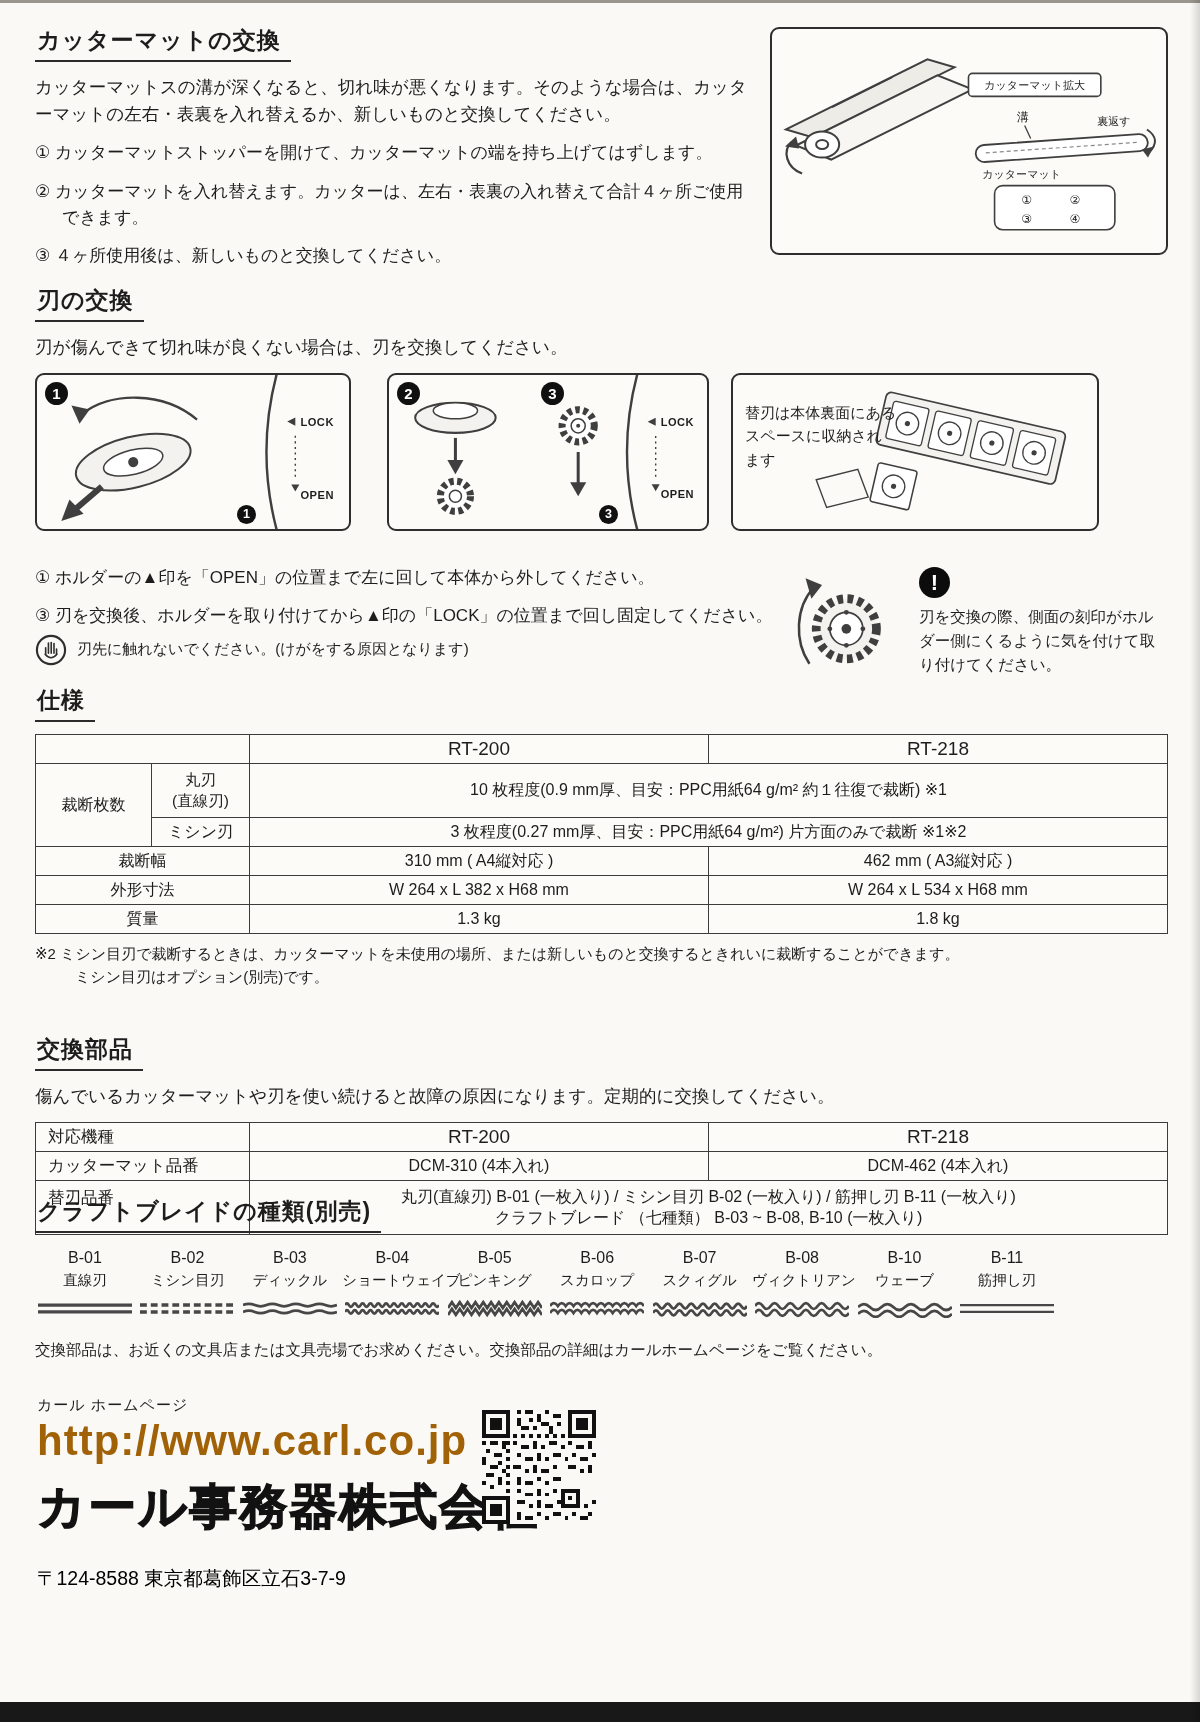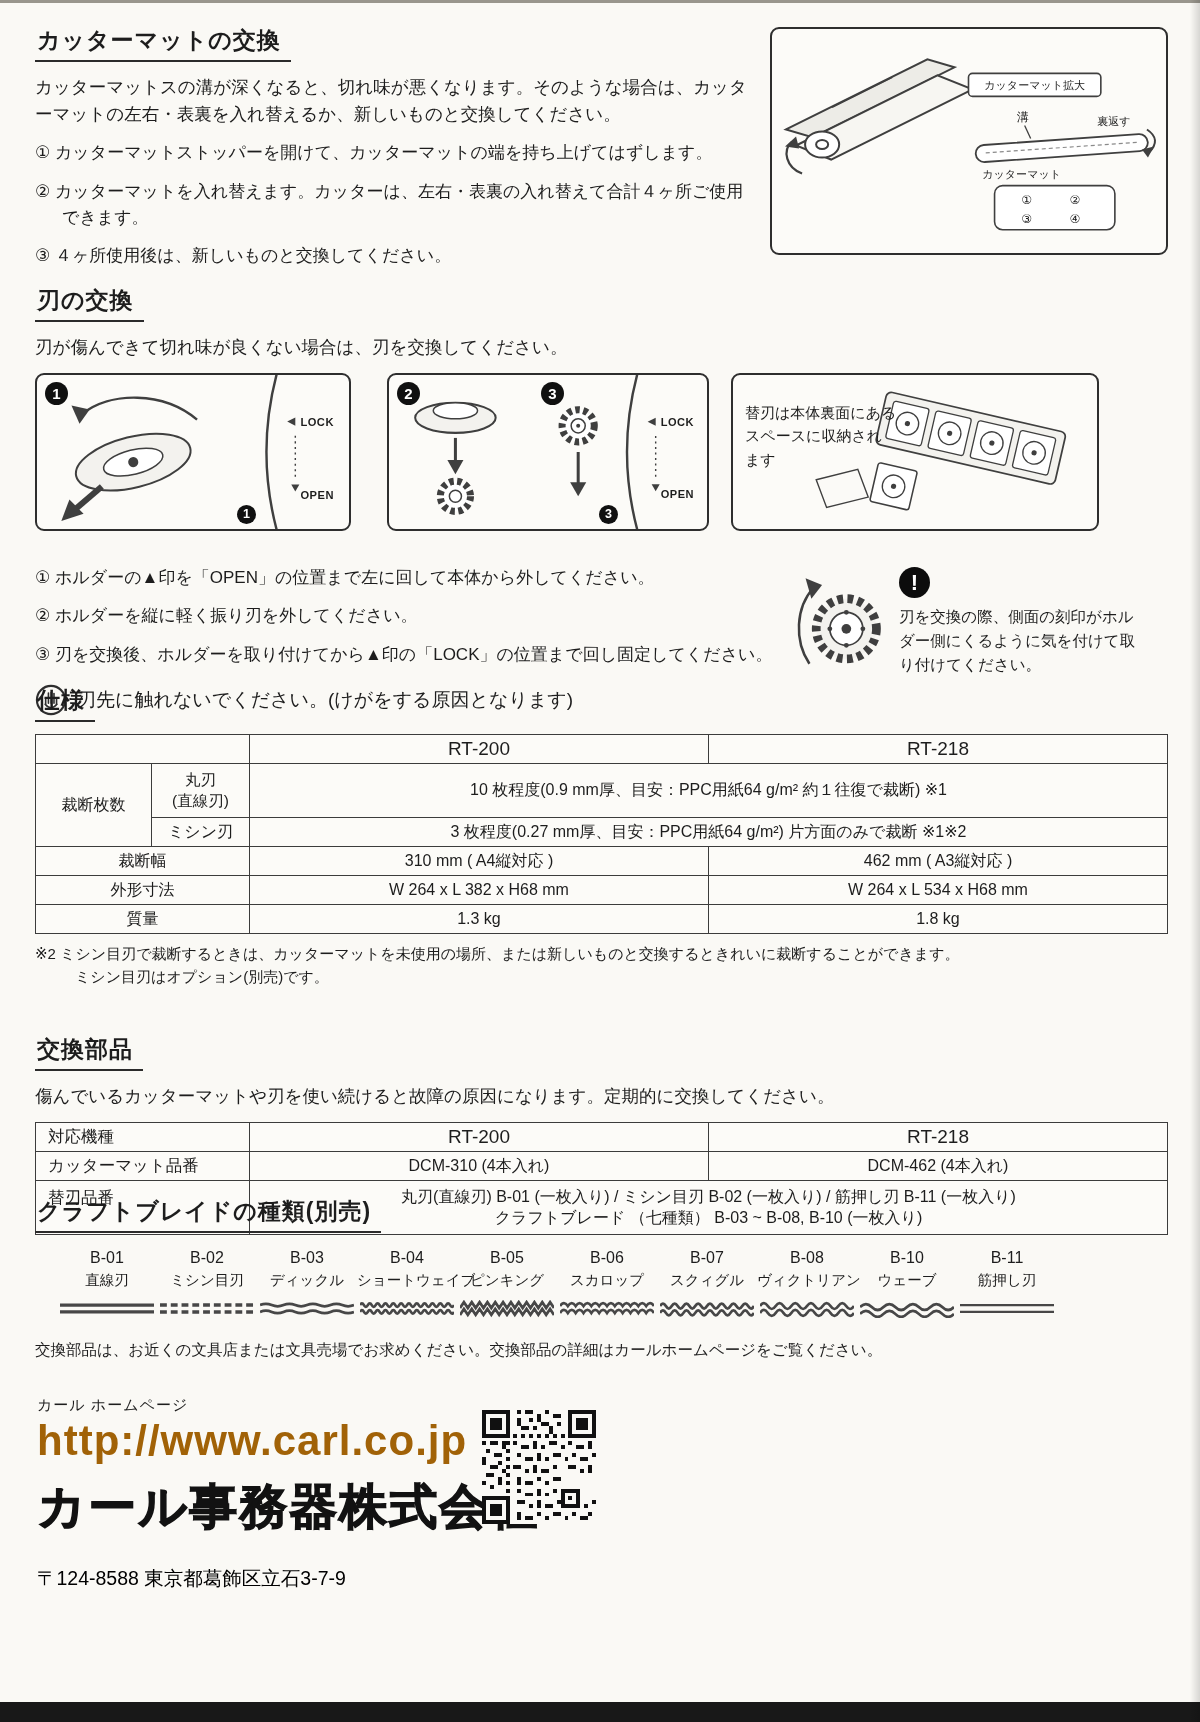--- a/index.html
+++ b/index.html
@@ -42,43 +42,43 @@
   .sub-label{position:absolute;bottom:6px;display:flex;align-items:center;gap:3px;
     font-size:15px;font-weight:700}
   .fig3-caption{position:absolute;left:12px;top:26px;width:152px;font-size:15px;line-height:1.55}
 
   .dial-label{font-size:11px;font-weight:700;fill:#1d1d1d;letter-spacing:.5px}
   .t11{font-size:11px;fill:#1d1d1d}
   .t12{font-size:12px;fill:#1d1d1d}
 
   .steps-row{display:flex;margin-top:22px;align-items:flex-start}
   .steps-col{flex:1;min-width:0}
-  .warning{display:flex;align-items:center;gap:10px;margin-top:16px;font-size:19px}
+  .warning{display:flex;align-items:center;gap:10px;margin-top:4px;font-size:15px}
   .hand-icon{width:32px;height:32px;flex:none}
-  .note-block{width:378px;margin-left:10px;display:flex;gap:7px;margin-top:14px}
+  .note-block{width:378px;margin-left:10px;display:flex;gap:27px;margin-top:14px}
   .gear-svg{width:102px;height:112px;flex:none}
   .excl{position:relative;display:block;width:31px;height:31px;border-radius:50%;background:#0c0c0c}
   .excl::after{content:"!";position:absolute;left:0;top:0;width:100%;height:100%;
     display:flex;align-items:center;justify-content:center;color:#fff;font-size:22px;font-weight:800}
   .note-text{width:242px;font-size:15.5px;line-height:1.55;margin-top:7px}
 
   
   .dtable{border-collapse:collapse;width:100%;background:#fcfbf8;margin-top:12px}
   .dtable td{border:1.6px solid #3c3c3c;text-align:center;font-size:16px;padding:2px 8px;height:29px}
   .dtable td.model{font-size:19px}
   .dtable tr.h-lg td{height:54px}
   .pre{white-space:pre-line;font-size:15.5px !important}
   .label-left{text-align:left !important;padding-left:12px !important;font-size:16.5px !important}
   .notes{margin-top:9px;font-size:15px;line-height:1.5}
   .notes .n{padding-left:40px;text-indent:-40px}
   .notes .n.plain{padding-left:0;text-indent:0}
   .notes .n.indent{padding-left:40px;text-indent:0}
 
   
-  .blades{display:flex;justify-content:flex-end;width:1022px;margin-top:16px}
+  .blades{display:flex;justify-content:space-between;width:1022px;margin-top:16px}
   .blade-item{width:100px;text-align:center}
   .blade-code{font-size:16px}
   .blade-name{font-size:14.5px;margin-top:4px;white-space:nowrap}
   .blade-pattern{width:94px;height:18px;margin-top:10px}
   .blade-pattern path{fill:none;stroke:#474747;stroke-width:2.8}
   .p-straight path{stroke-width:3.2}
   .p-dashed path{stroke-width:3.6;stroke-dasharray:7 4}
   .p-score path{stroke-width:2.2}
   .craft-note{margin-top:18px;font-size:15.5px}
 
@@ -223,21 +223,20 @@
             <circle cx="23" cy="23" r="13" fill="none" stroke="#3f3f3f" stroke-width="1.5"></circle>
             <circle cx="23" cy="23" r="3" fill="#3f3f3f"></circle>
           </g>
         </svg>
       </div>
     </div>
 
     <div class="steps-row">
       <div class="steps-col">
         <p class="step">① ホルダーの▲印を「OPEN」の位置まで左に回して本体から外してください。</p>
-        <p class="step">② ホルダーを縦に軽く振り刃を外してください。</p>
         <p class="step">③ 刃を交換後、ホルダーを取り付けてから▲印の「LOCK」の位置まで回し固定してください。</p>
         <div class="warning">
           <svg class="hand-icon" viewBox="0 0 30 30">
             <circle cx="15" cy="15" r="13.2" fill="none" stroke="#2e2e2e" stroke-width="2"></circle>
             <g stroke="#2e2e2e" stroke-width="1.5" fill="none" stroke-linecap="round">
               <path d="M10,19 v-6"></path>
               <path d="M12.6,18 V8.5"></path>
               <path d="M15.2,18 V8"></path>
               <path d="M17.8,18 V9"></path>
               <path d="M20.2,19 v-5"></path>

